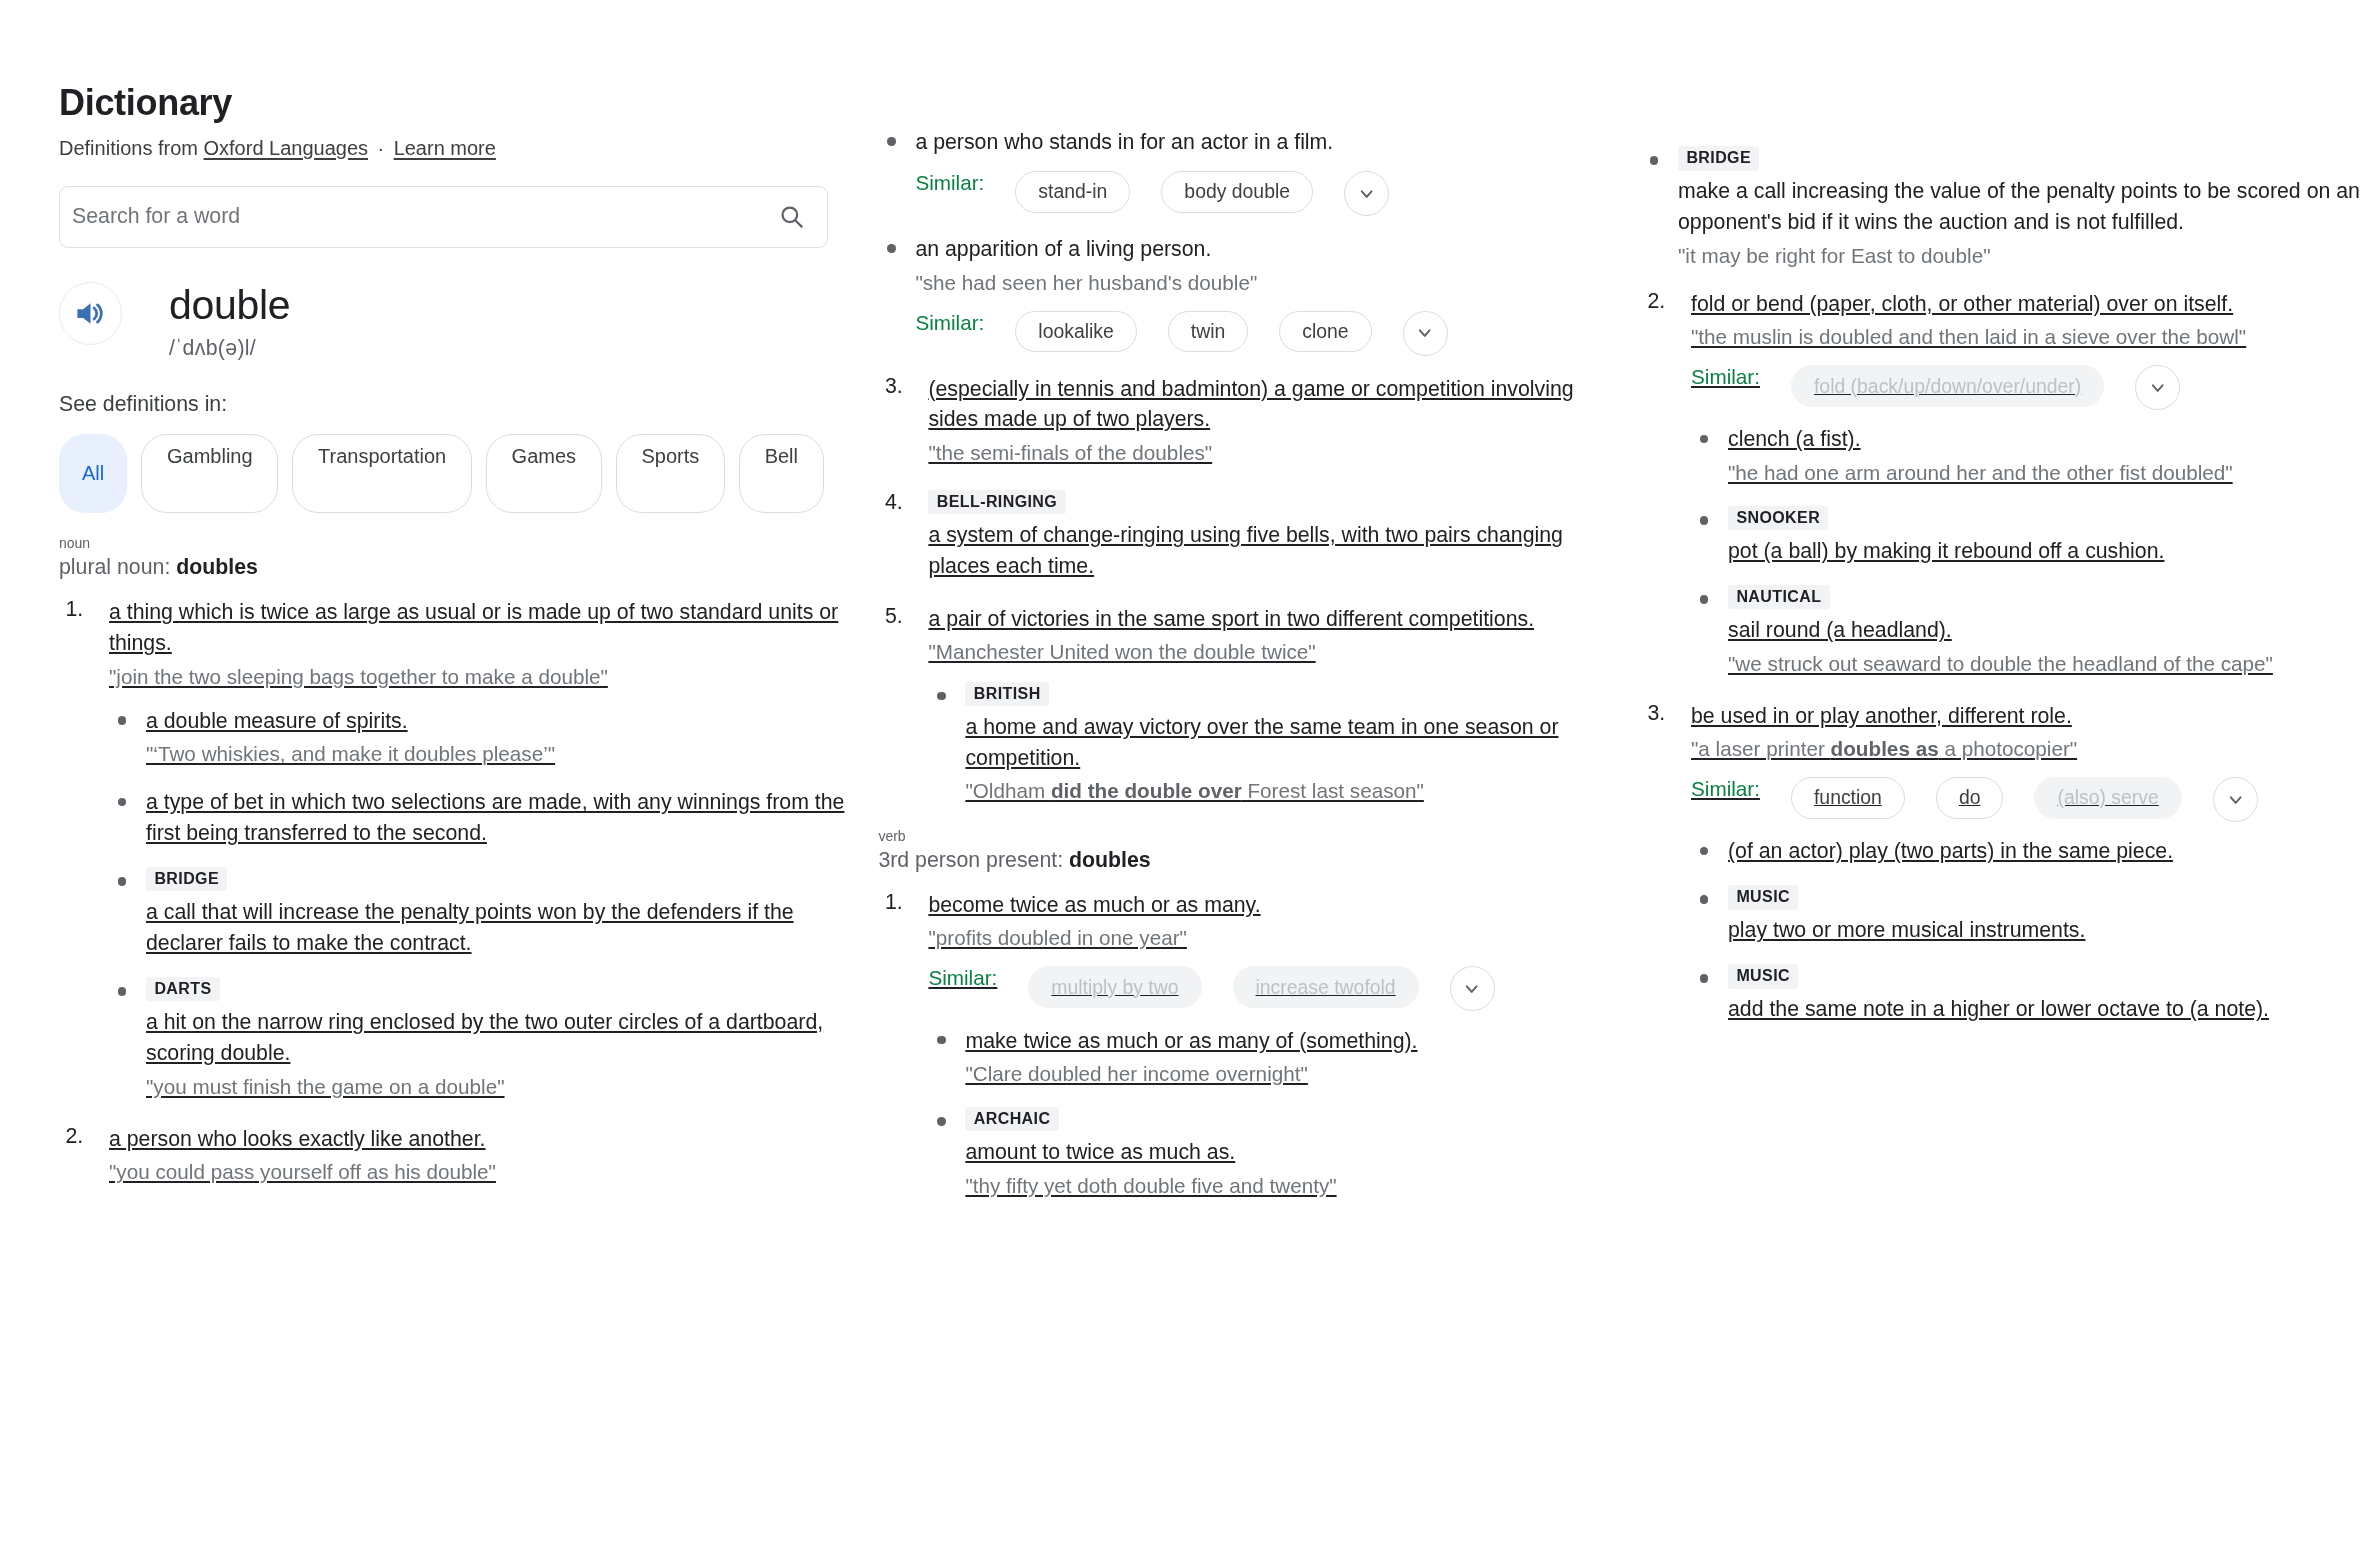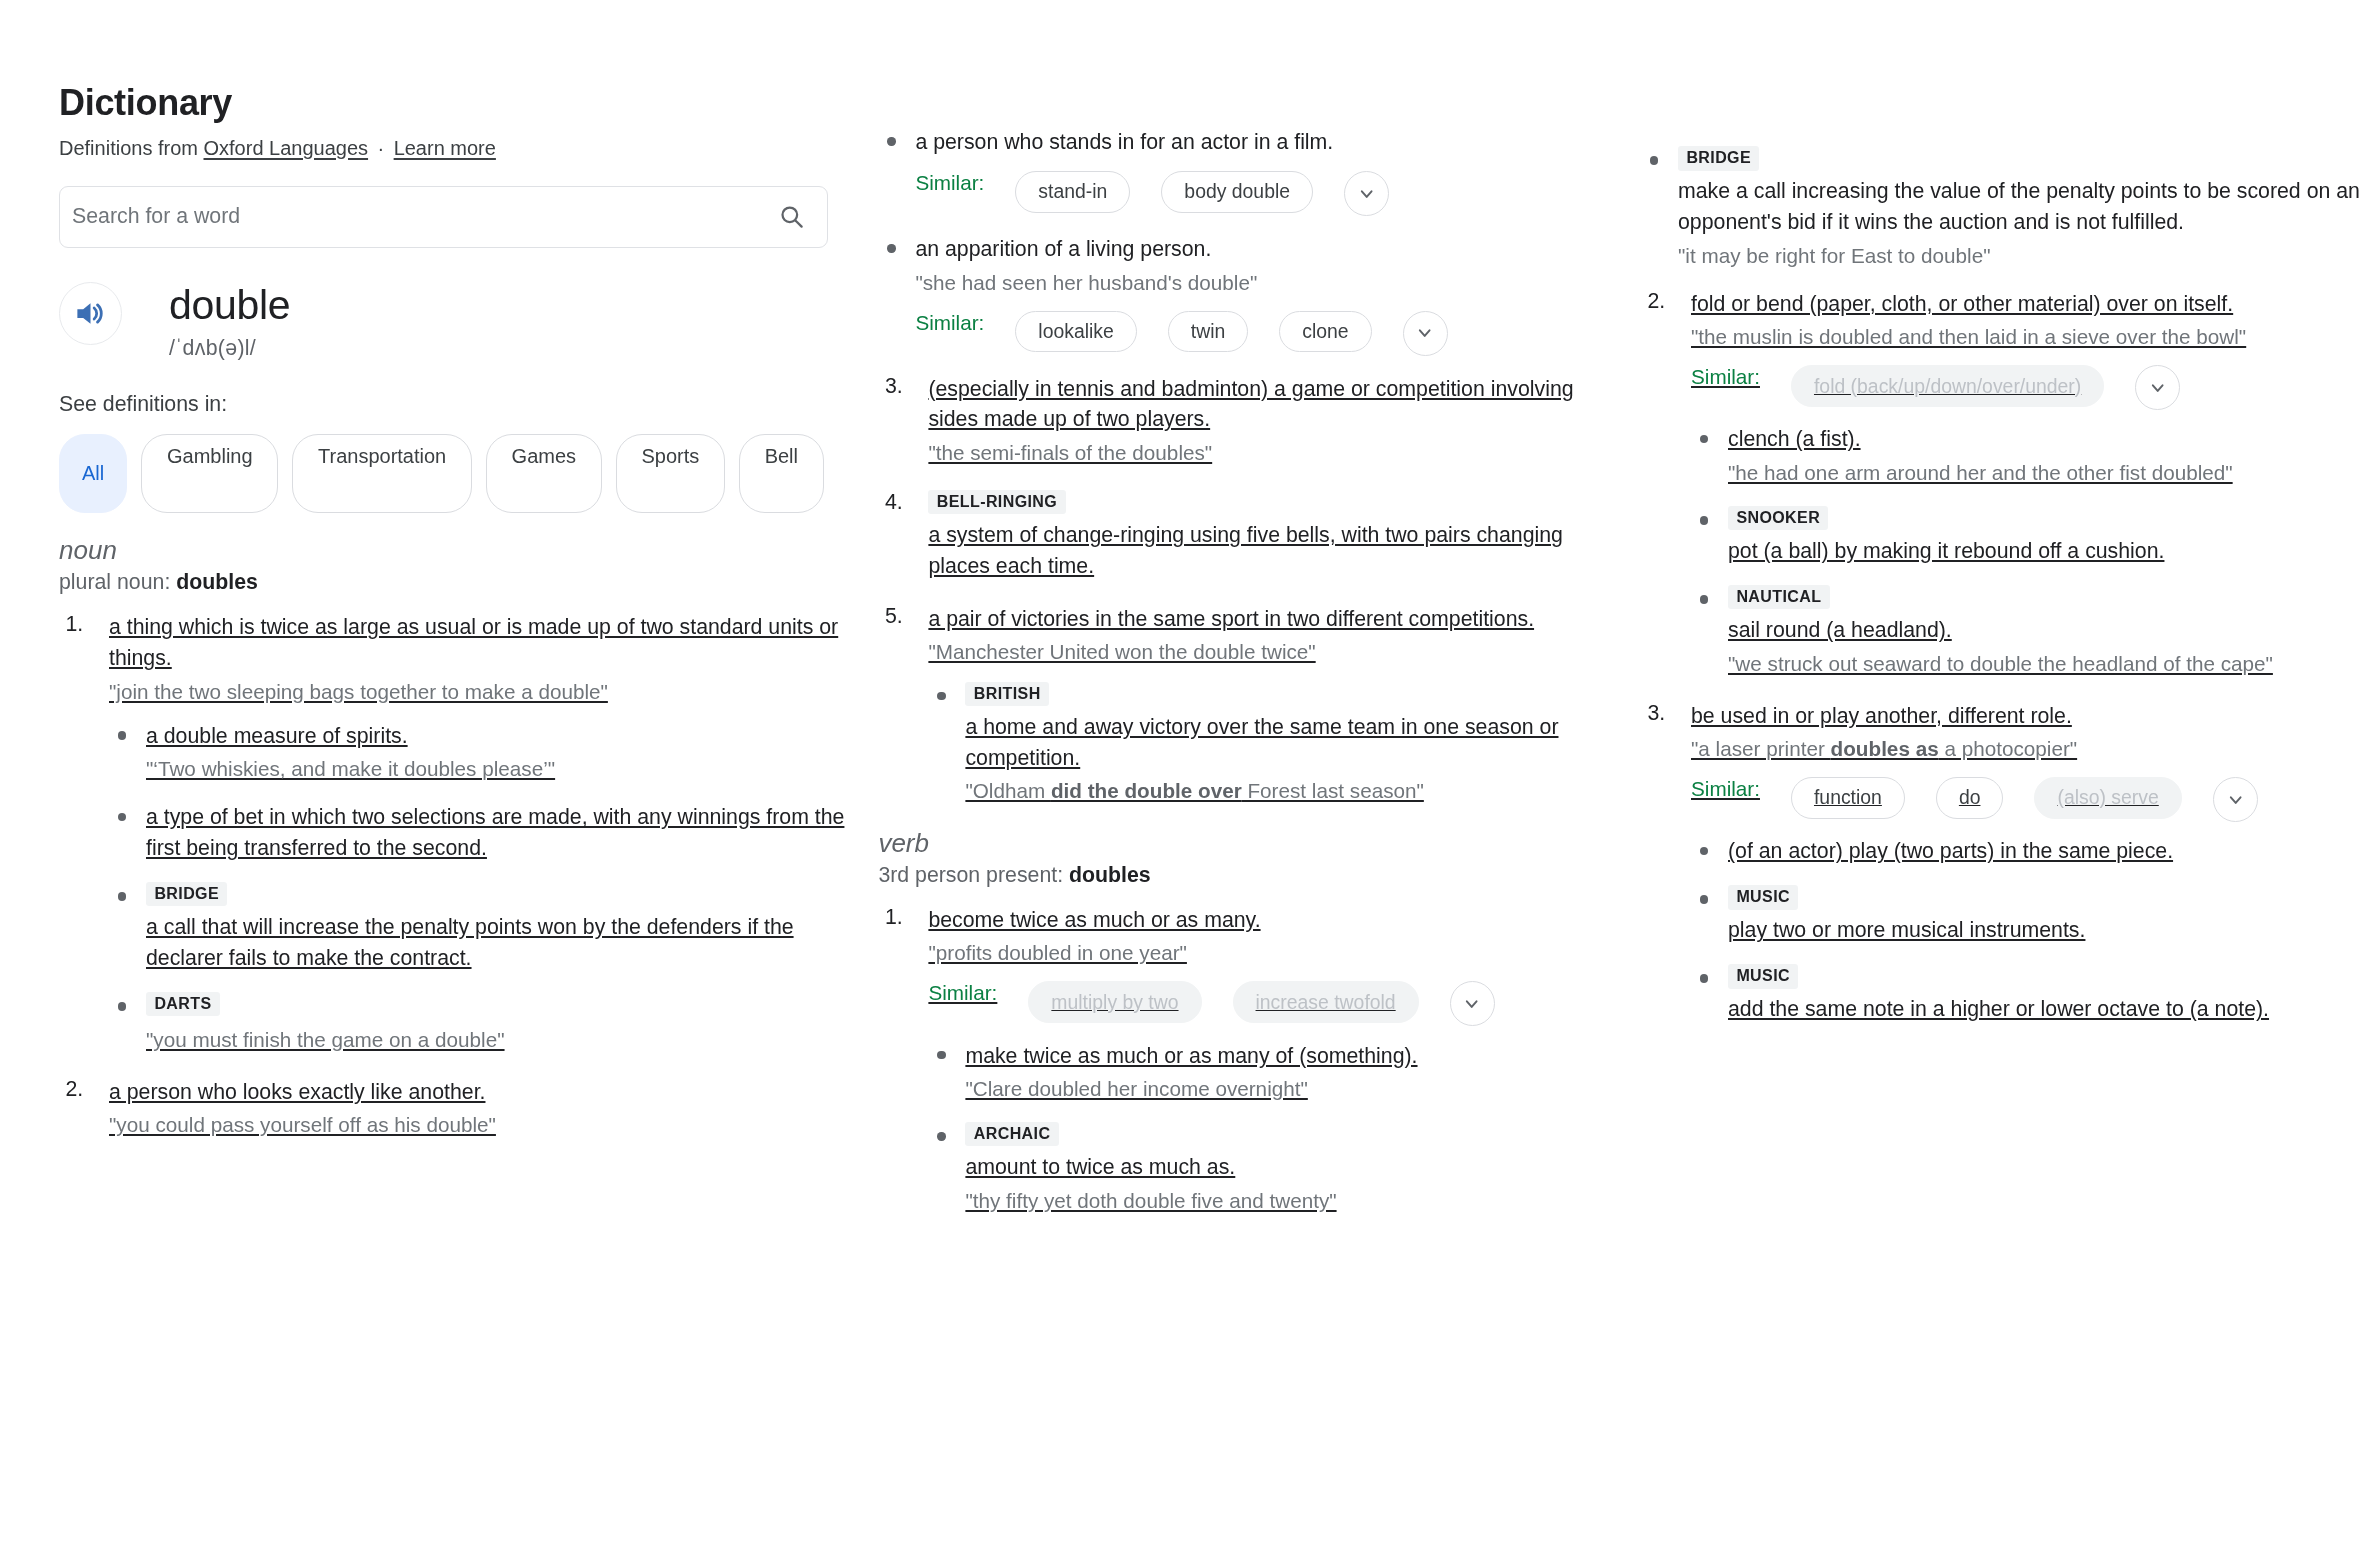--- a/index.html
+++ b/index.html
@@ -54,21 +54,21 @@
   
   .chiprow { display:flex; gap:14.2px; margin-bottom:22px; white-space:nowrap; }
   .fchip {
     border:1.3px solid #dadce0; border-radius:26px;
     padding:9px 24.6px; font-size:20px; color:#3c4043; background:#fff;
     line-height:1.25;
   }
   .fchip.sel { background:#e8f0fe; border-color:#e8f0fe; color:#1967d2; padding:26px 22px; }
 
   
-  .pos { font-style:italic; font-size:26px; color:#5f6368; margin-top:3.9px; }
+  .pos { font-size:14px; color:#5f6368; margin-top:3.9px; }
   .inflect { font-size:21.3px; color:#5f6368; margin:3.9px 0 17px 0; }
   .inflect b { color:#202124; font-weight:bold; }
 
   
   ol.senses { list-style:none; margin:0; padding:0; counter-reset:sense;text-decoration:underline; }
   ol.senses > li.sense {
     position:relative; padding-left:50px; margin-bottom:22px;
   }
   ol.senses > li.sense::before {
     content: attr(data-num) ".";
@@ -174,20 +174,21 @@
           </li>
           <li class="sub">
             <div class="deftext">a type of bet in which two selections are made, with any winnings from the first being transferred to the second.</div>
           </li>
           <li class="sub">
             <div class="tag">BRIDGE</div>
             <div class="deftext">a call that will increase the penalty points won by the defenders if the declarer fails to make the contract.</div>
           </li>
           <li class="sub">
             <div class="tag">DARTS</div>
+            <div class="deftext">a hit on the narrow ring enclosed by the two outer circles of a dartboard, scoring double.</div>
             <div class="example">"you must finish the game on a double"</div>
           </li>
         </ul>
       </li>
       <li class="sense" data-num="2">
         <div class="deftext">a person who looks exactly like another.</div>
         <div class="example">"you could pass yourself off as his double"</div>
       </li>
     </ol>
   </div>

